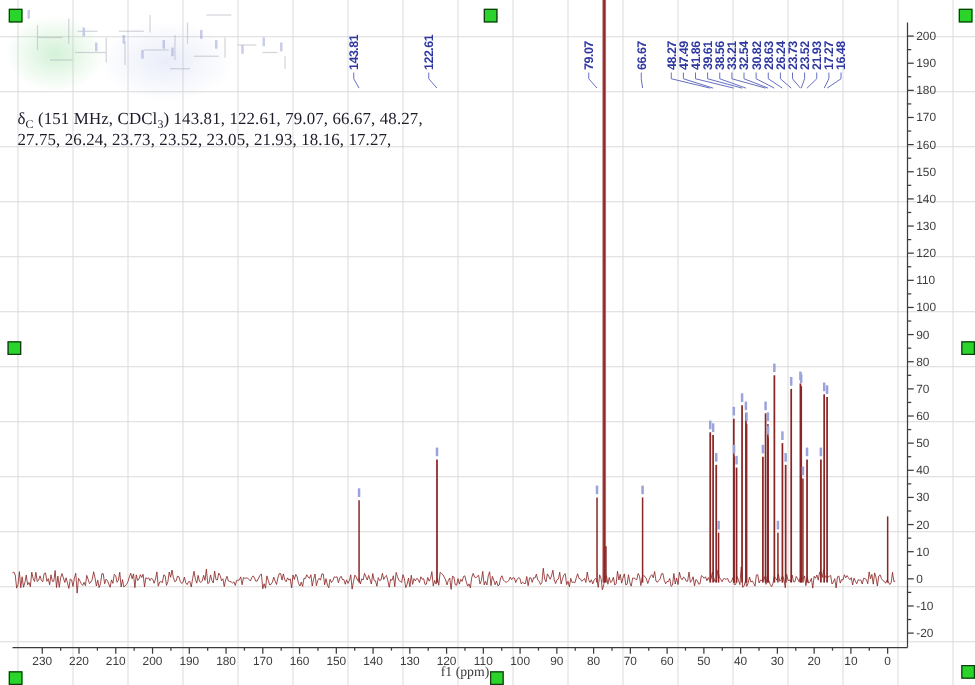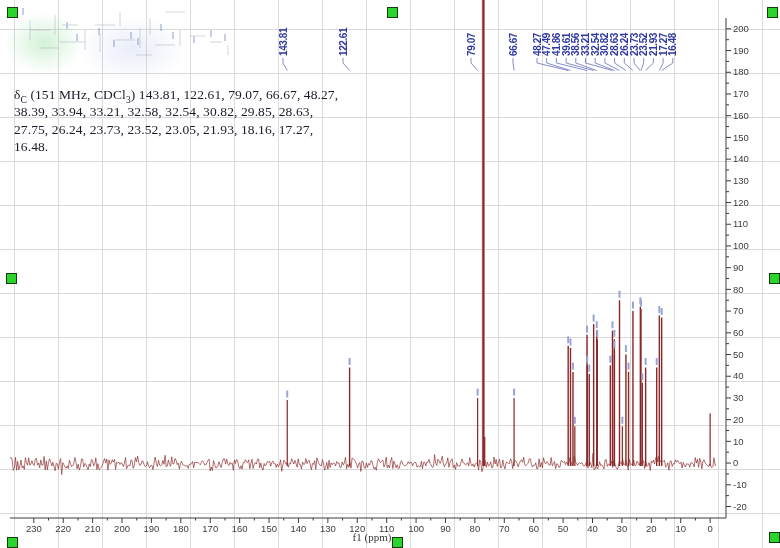--- a/index.html
+++ b/index.html
@@ -326,23 +326,21 @@
         <text x="656.9" y="56" text-anchor="start" font-size="10" font-weight="bold" letter-spacing="-0.4" fill="#2e38a0" transform="rotate(-90 656.9 56)">21.93</text>
         <path d="M 663.1 58 L 663.1 63 L 659.3399589322381 70.5" fill="none" stroke="#6670c0" stroke-width="0.8"></path>
         <text x="666.6" y="56" text-anchor="start" font-size="10" font-weight="bold" letter-spacing="-0.4" fill="#2e38a0" transform="rotate(-90 666.6 56)">17.27</text>
         <path d="M 672.8 58 L 672.8 63 L 661.6629158110883 70.5" fill="none" stroke="#6670c0" stroke-width="0.8"></path>
         <text x="676.3" y="56" text-anchor="start" font-size="10" font-weight="bold" letter-spacing="-0.4" fill="#2e38a0" transform="rotate(-90 676.3 56)">16.48</text>
       </g>
     </svg>
 
   <div class="annotation">
     <div><span>δ</span><sub>C</sub><span> (151 MHz, CDCl</span><sub>3</sub><span>) 143.81, 122.61, 79.07, 66.67, 48.27,</span></div>
-    <div>38.39, 33.94, 33.21, 32.58, 32.54, 30.82, 29.85, 28.63,</div>
     <div>27.75, 26.24, 23.73, 23.52, 23.05, 21.93, 18.16, 17.27,</div>
-    <div>16.48.</div>
   </div>
 
   <div id="handles">
       <div class="handle" style="left: 6.5px; top: 6.5px;"></div>
       <div class="handle" style="left: 386.5px; top: 6.5px;"></div>
       <div class="handle" style="left: 766.5px; top: 6.5px;"></div>
       <div class="handle" style="left: 5.5px; top: 272.5px;"></div>
       <div class="handle" style="left: 768.5px; top: 272.5px;"></div>
       <div class="handle" style="left: 6.5px; top: 536.5px;"></div>
       <div class="handle" style="left: 391.5px; top: 536.5px;"></div>

